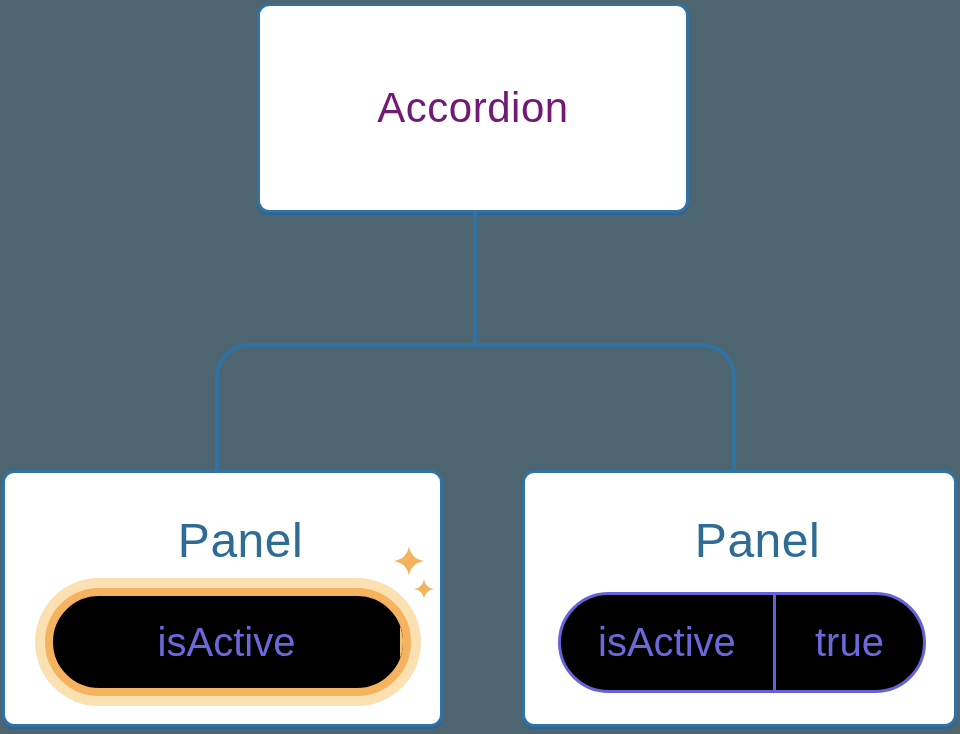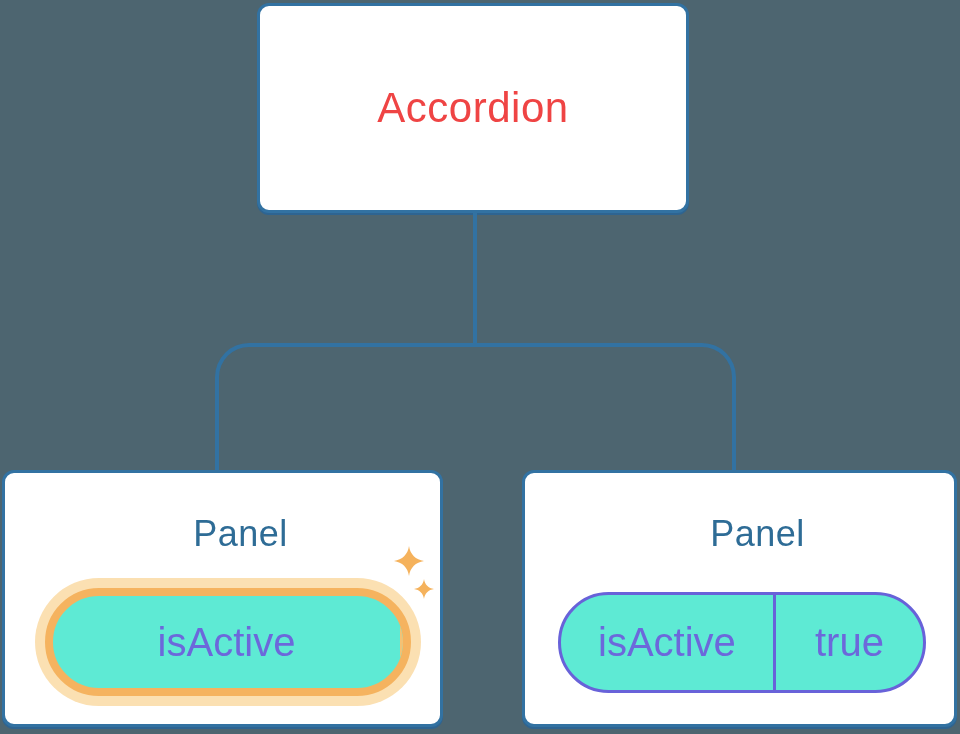--- a/index.html
+++ b/index.html
@@ -24,31 +24,31 @@
   }
   .node-root {
     left: 257px; top: 3px;
     width: 432px; height: 210px;
     display: flex; align-items: center; justify-content: center;
   }
   .root-label {
     font-size: 42px;
     font-weight: 500;
     letter-spacing: 0.5px;
-    color: #ef4444;
+    color: #701a75;
   }
   .node-panel-left  { left: 2px;   top: 470px; width: 441px; height: 257px; }
   .node-panel-right { left: 522px; top: 470px; width: 435px; height: 257px; }
 
   .panel-title {
     position: absolute;
     left: 0; right: 0;
     top: 40px;
     text-align: center;
-    font-size: 36px;
+    font-size: 48px;
     font-weight: 500;
     letter-spacing: 0.5px;
     color: #2E6C96;
     padding-left: 36px;
   }
 
   
   .stem {
     position: absolute;
     left: 473px; top: 213px;
@@ -65,21 +65,21 @@
     border-right: 4px solid #3272A2;
     border-radius: 34px 34px 0 0;
   }
 
   
   .pill {
     position: absolute;
     box-sizing: border-box;
     display: flex;
     align-items: stretch;
-    background: #5eead4;
+    background: #000000;
     border-radius: 999px;
     overflow: hidden;
   }
   .pill-active {
     left: 40px; top: 115px;
     width: 366px; height: 108px;
     border: 8px solid #F5B35F;
     box-shadow: 0 0 0 10px #FBE0B2;
   }
   .pill-inactive {

